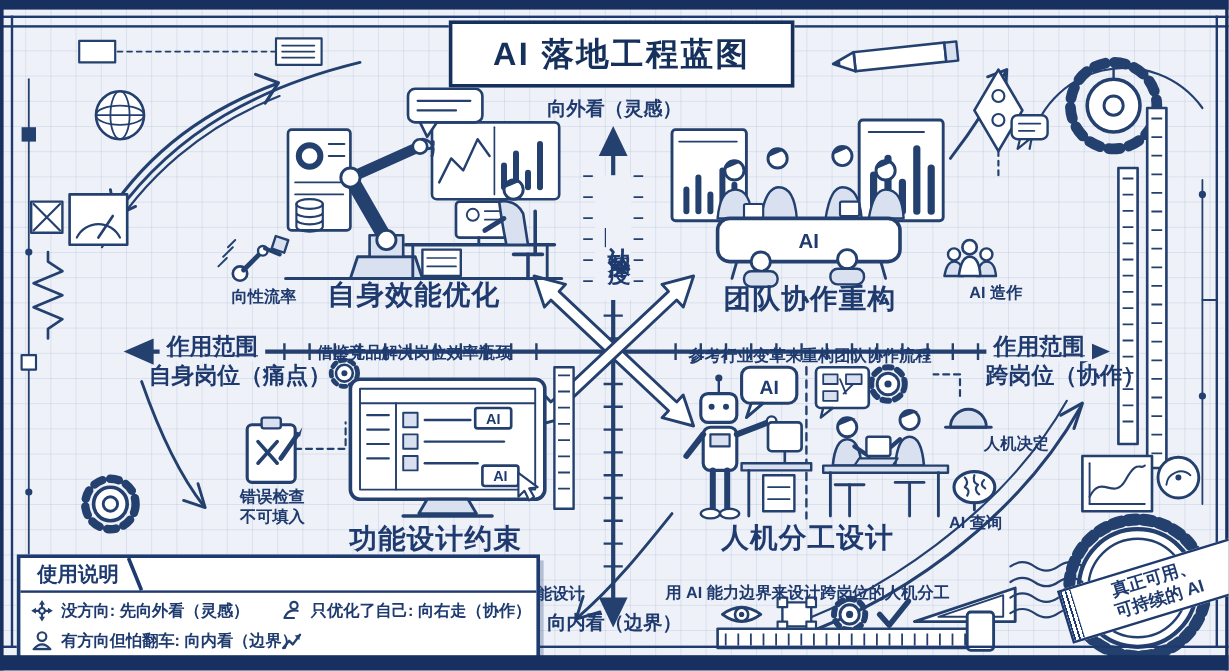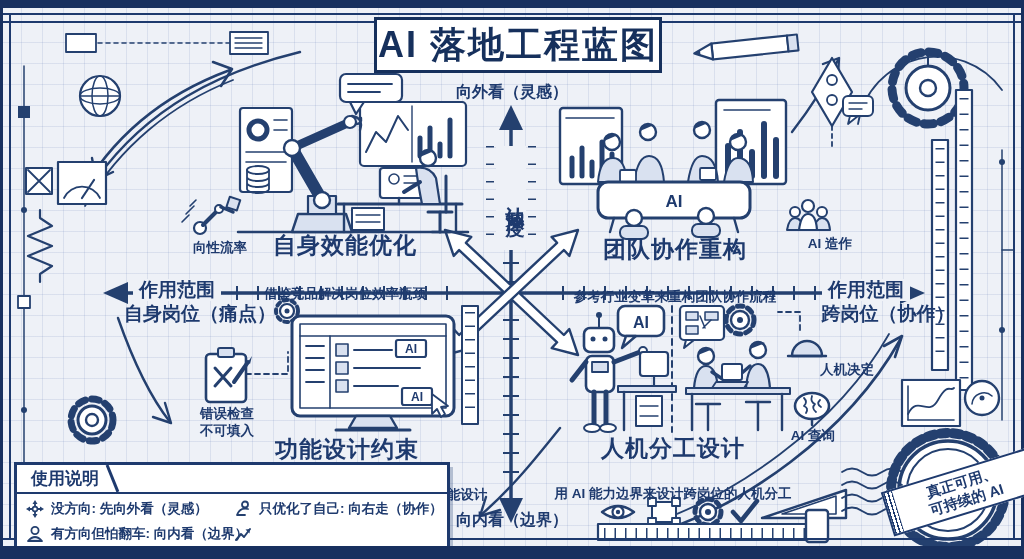--- a/index.html
+++ b/index.html
@@ -21,26 +21,26 @@
   .s{stroke:var(--ink2); fill:none; stroke-linecap:round; stroke-linejoin:round;}
   .tick{stroke:var(--ink2); stroke-linecap:butt; fill:none;}
   .f{fill:var(--ink2); stroke:none;}
   .wf{fill:var(--wf);}
   .lf{fill:var(--lf);}
   .svgtxt{fill:var(--ink); font-family:"Liberation Sans","DejaVu Sans",sans-serif; font-weight:800;}
   
   .bar{background:#18305f;}
   
   .lbl{position:absolute; font-weight:700; color:var(--ink); text-align:center; line-height:1.15; white-space:nowrap;}
-  .bgp{background:var(--paper);}
+  .bgp{background:var(--paper);text-decoration:underline;}
   .title-box{
     position:absolute; left:374px; top:17px; width:282px; height:50px; z-index:3;
     background:var(--wf); border:3.5px solid #16305c; display:flex; align-items:center; justify-content:center;
   }
-  .title-box .t{font-size:36px; font-weight:800; color:#16305c; letter-spacing:2px;}
+  .title-box .t{font-size:27px; font-weight:800; color:#16305c; letter-spacing:2px;}
   .vert{writing-mode:vertical-rl; text-orientation:upright; letter-spacing:4px;}
   
   .legend{
     position:absolute; left:14px; top:462px; width:430px; height:84px; z-index:3;
     background:var(--wf); border:3px solid var(--ink); box-shadow:4px 4px 0 -1px rgba(30,58,110,.28);
   }
   .legend-head{position:relative; height:27px; border-bottom:2.5px solid var(--ink);}
   .legend-tab{
     position:absolute; left:4px; top:0; padding:2px 16px 2px 10px; font-size:17px; font-weight:800; color:var(--ink);
   }
@@ -488,21 +488,21 @@
   <div class="lbl vert bgp" style="left:496px;top:146px;width:30px;height:104px;font-size:19px;">认知深度</div>
   <div class="lbl axis-side bgp" style="left:133px;top:279px;width:88px;">作用范围</div>
   <div class="lbl axis-side" style="left:112px;top:303px;width:176px;">自身岗位（痛点）</div>
   <div class="lbl axis-side bgp" style="left:822px;top:279px;width:88px;">作用范围</div>
   <div class="lbl axis-side" style="left:800px;top:303px;width:176px;">跨岗位（协作）</div>
 
   <div class="lbl qtitle" style="left:250px;top:232px;width:190px;">自身效能优化</div>
   <div class="lbl qsub" style="left:225px;top:261px;width:240px;">借鉴竞品解决岗位效率瓶颈</div>
   <div class="lbl qtitle" style="left:580px;top:236px;width:190px;">团队协作重构</div>
   <div class="lbl qsub" style="left:558px;top:264px;width:234px;">参考行业变革来重构团队协作流程</div>
-  <div class="lbl qtitle" style="left:252px;top:436px;width:190px;">功能设计约束</div>
+  <div class="lbl qtitle" style="left:268px;top:436px;width:190px;">功能设计约束</div>
   <div class="lbl qsub" style="left:228px;top:462px;width:268px;">用 AI 能力边界来约束自己岗位的功能设计</div>
   <div class="lbl qsub" style="left:542px;top:461px;width:262px;">用 AI 能力边界来设计跨岗位的人机分工</div>
   <div class="lbl qtitle" style="left:578px;top:435px;width:190px;">人机分工设计</div>
 
   <div class="lbl callout" style="left:178px;top:240px;width:84px;">向性流率</div>
   <div class="lbl callout" style="left:772px;top:236px;width:80px;text-align:right;">AI 造作</div>
   <div class="lbl callout" style="left:194px;top:406px;width:66px;">错误检查</div>
   <div class="lbl callout" style="left:194px;top:423px;width:66px;">不可填入</div>
   <div class="lbl callout" style="left:814px;top:362px;width:66px;">人机决定</div>
   <div class="lbl callout" style="left:780px;top:428px;width:66px;">AI 查询</div>

